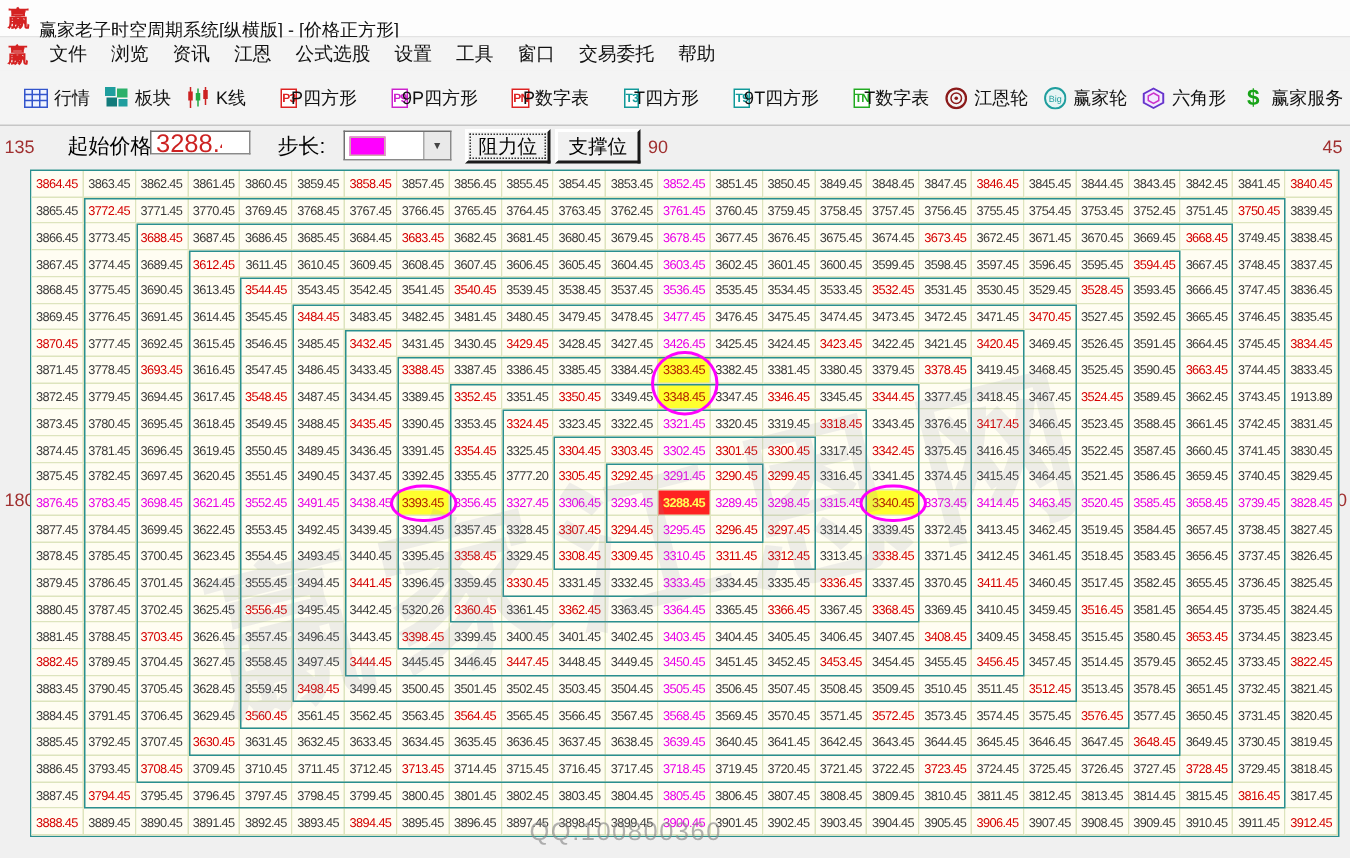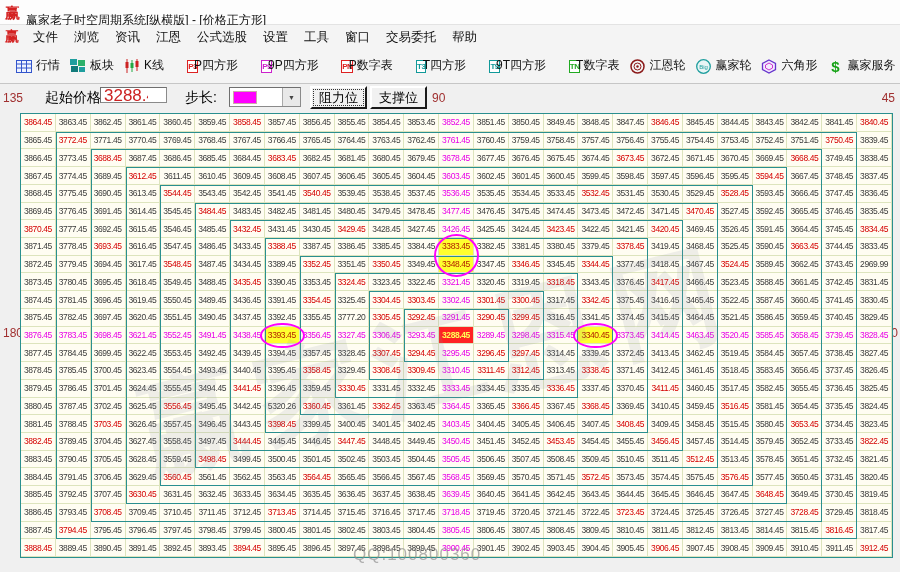--- a/index.html
+++ b/index.html
@@ -12,21 +12,21 @@
   .titlebar .title{font-size:12px;color:#111;margin-top:16px;}
   
   .menubar{position:absolute;left:0;top:25px;width:100%;height:22px;background:#f4f4f4;
     display:flex;align-items:center;}
   .menubar .app-logo{font-size:14px;}
   .menu-item{font-size:12.5px;color:#111;padding:2px 8px;cursor:default;}
   
   .toolbar{position:absolute;left:0;top:47px;width:100%;height:37px;background:#f4f4f4;
     border-bottom:1px solid #c6c6c6;display:flex;align-items:center;padding-left:4px;box-sizing:border-box;}
   .tb-sep{width:1px;height:22px;background:#bbb;margin:0 5px 0 2px;box-shadow:1px 0 0 #fff;}
-  .tb-item{display:flex;align-items:flex-end;padding:3px 5px;border-radius:2px;cursor:default;}
+  .tb-item{display:flex;align-items:center;padding:3px 5px;border-radius:2px;cursor:default;}
   .tb-icon{width:16px;height:15px;margin-right:4px;display:flex;align-items:center;justify-content:center;}
   .tb-label{font-size:12px;color:#111;white-space:nowrap;}
   .badge{width:15px;height:13px;border:1px solid;box-sizing:border-box;font-size:8px;font-weight:bold;
     display:flex;align-items:center;justify-content:center;background:#fff;letter-spacing:-0.5px;margin-left:21px;}
   .dollar{font-size:15px;font-weight:bold;color:#17a317;line-height:1;}
   
   .controls{position:absolute;left:0;top:84px;width:100%;height:29px;background:#f0f0f0;}
   .corner-label{position:absolute;font-size:12px;color:#a03030;}
   .lbl{position:absolute;font-size:14px;color:#000;}
   .field{position:absolute;background:#fff;border:1px solid #8a8a8a;box-sizing:border-box;
@@ -429,21 +429,21 @@
         <div class="cell r">3346.45</div>
         <div class="cell">3345.45</div>
         <div class="cell r">3344.45</div>
         <div class="cell">3377.45</div>
         <div class="cell">3418.45</div>
         <div class="cell">3467.45</div>
         <div class="cell r">3524.45</div>
         <div class="cell">3589.45</div>
         <div class="cell">3662.45</div>
         <div class="cell">3743.45</div>
-        <div class="cell">2969.99</div>
+        <div class="cell">1913.89</div>
         <div class="cell">3873.45</div>
         <div class="cell">3780.45</div>
         <div class="cell">3695.45</div>
         <div class="cell">3618.45</div>
         <div class="cell">3549.45</div>
         <div class="cell">3488.45</div>
         <div class="cell r">3435.45</div>
         <div class="cell">3390.45</div>
         <div class="cell">3353.45</div>
         <div class="cell r">3324.45</div>

